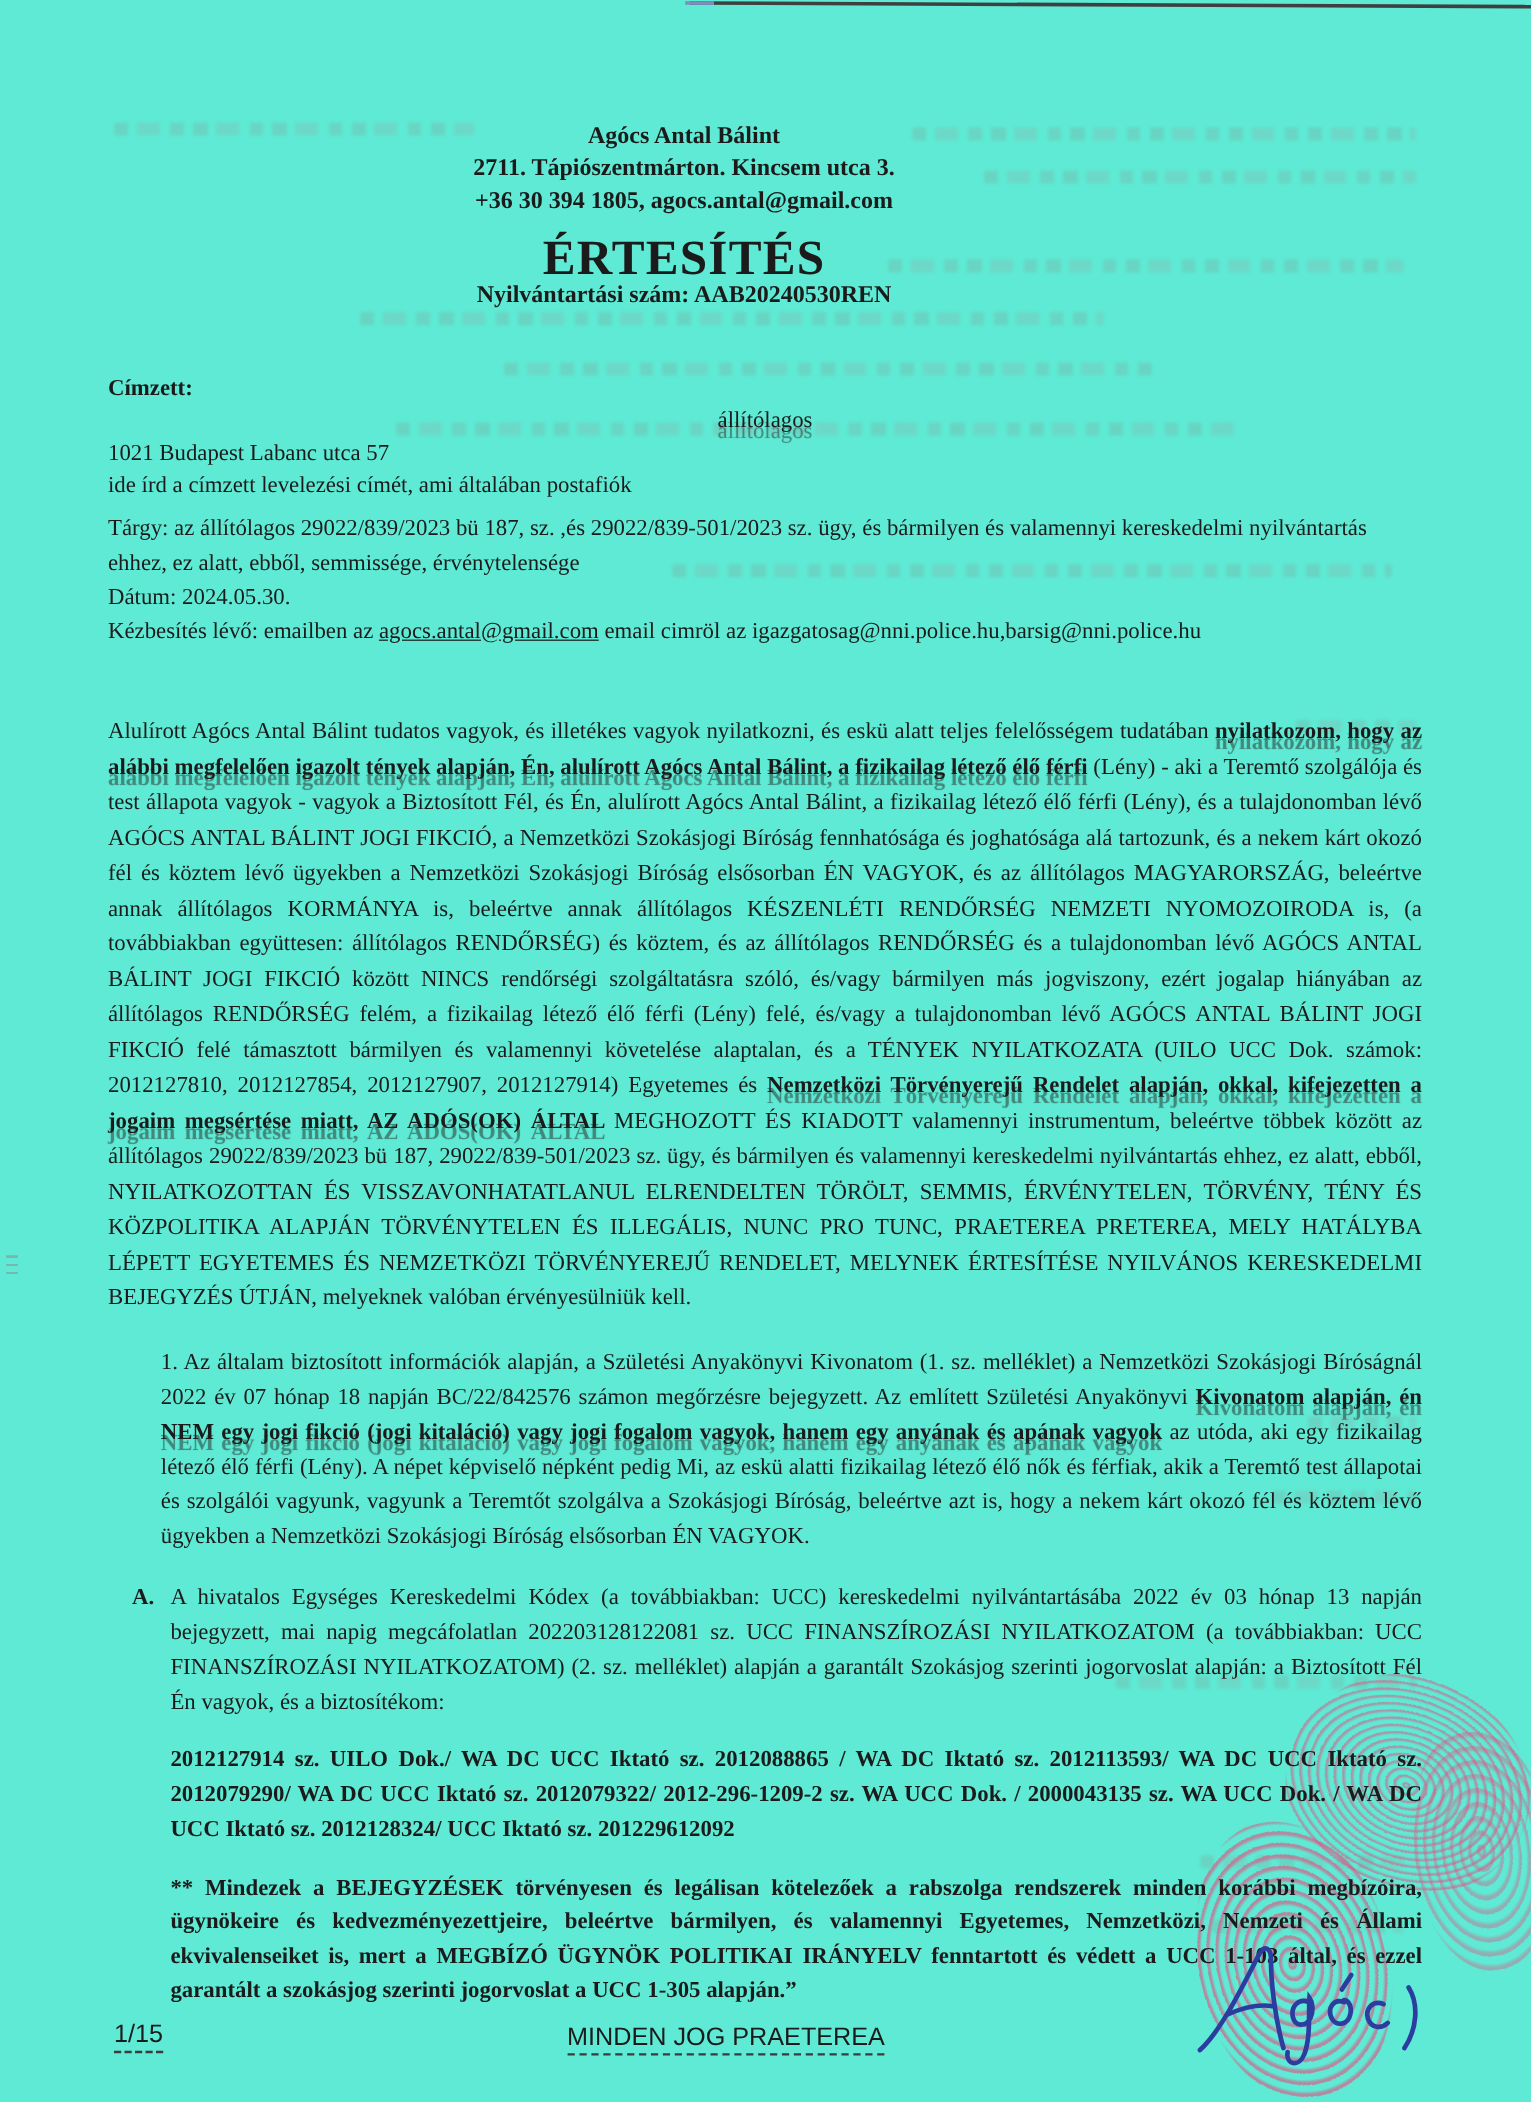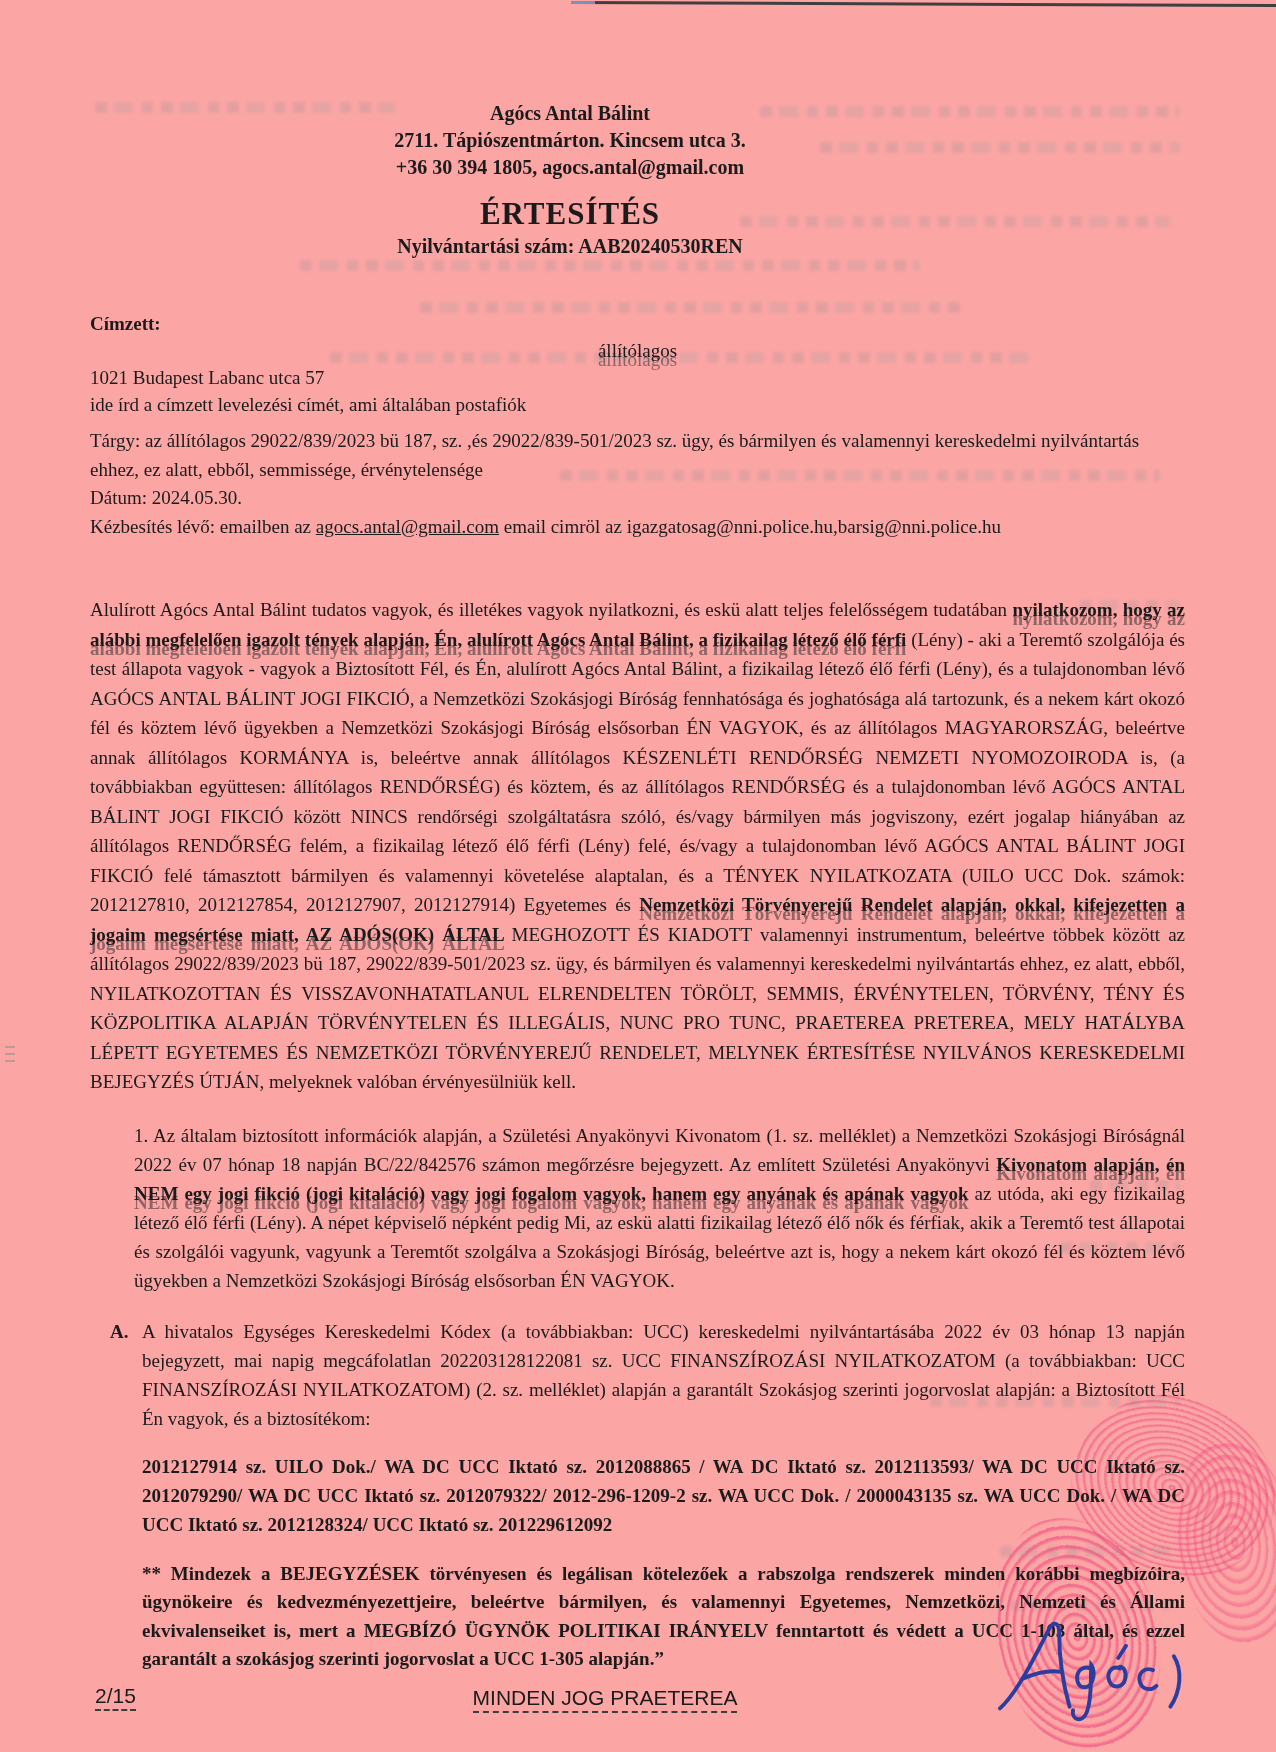--- a/index.html
+++ b/index.html
@@ -1,36 +1,36 @@
 <!DOCTYPE html>
 <html lang="hu" style="--fingerprint_pink: #ec487d; --signature_blue: #2c3da0; --ink: #1b1b1b;"><head>
 <meta charset="utf-8">
 <style>
   html,body { margin:0; padding:0; background:#d8d8d8; }
   .page {
     position:relative; width:1276px; height:1752px; margin:0 auto;
-    background:#fca5a5; overflow:hidden;
+    background:#5eead4; overflow:hidden;
     font-family:"Liberation Serif", serif; color:#1b1b1b;
   }
   
   .scan-line { position:absolute; top:1px; left:575px; right:-6px; height:3px;
     background:#3f3f3f; transform:rotate(0.25deg); transform-origin:left top; }
   .scan-line::before { content:""; position:absolute; left:-4px; top:0; width:24px; height:3px; background:#7a8fba; }
   .bleed { position:absolute; height:11px; border-radius:3px; opacity:.22; filter:blur(1.4px);
     background:repeating-linear-gradient(90deg,#8c8c8c 0 12px,transparent 12px 19px,#9d9d9d 19px 38px,transparent 38px 47px,#909090 47px 58px,transparent 58px 66px); }
   .edge-mark { position:absolute; left:5px; top:1046px; width:10px; height:16px; opacity:.55;
     background:repeating-linear-gradient(180deg,#8f8f8f 0 2px,transparent 2px 7px); filter:blur(.4px); }
 
   .content { position:relative; z-index:2; padding:100px 91px 0 90px; font-size:19px; line-height:29px; }
   .b { font-weight:bold; }
   .just { text-align:justify; }
   .center-block { text-align:center; width:700px; margin-left:130px; }
 
   .header { line-height:27px; font-weight:bold; font-size:20px; }
-  .title { font-size:31px; font-weight:bold; letter-spacing:1px; margin-top:15px; line-height:36px; }
+  .title { font-size:41px; font-weight:bold; letter-spacing:1px; margin-top:15px; line-height:36px; }
   .reg { font-size:20px; font-weight:bold; line-height:28px; }
 
   .addressee { margin-top:50px; line-height:27px; }
   .metaline { line-height:28.5px; }
   .subject { margin-top:9px; }
 
   .ghost, .seg-bg { text-shadow:0 9px 0.6px rgba(35,35,35,0.5);text-align:center; }
   .seg-b { font-weight:normal; }
   .seg-bg { font-weight:bold; }
   .seg-u { text-decoration:underline; }
@@ -128,16 +128,16 @@
 
   <svg class="signature" viewBox="0 0 230 130" role="img" aria-label="Agócs">
     <path d="M8,108 C30,88 52,40 66,14 C70,8 76,10 76,20 C76,44 80,78 88,106"></path>
     <path d="M34,74 C52,66 66,64 78,66"></path>
     <path d="M112,62 C103,58 95,66 97,76 C99,86 110,86 114,77 C117,70 116,62 113,58 C112,76 114,96 108,112 C103,125 90,122 92,110"></path>
     <path d="M146,62 C136,58 130,68 134,77 C138,86 150,84 152,74 C154,66 150,60 146,60 M144,50 L153,36"></path>
     <path d="M184,64 C174,60 166,68 169,78 C172,87 182,88 188,82"></path>
     <path d="M208,48 C218,64 216,88 204,106"></path>
   </svg>
 
-  <div class="page-num"><span class="dashed-u">2/15</span></div>
+  <div class="page-num"><span class="dashed-u">1/15</span></div>
   <div class="rights"><span class="dashed-u">MINDEN JOG PRAETEREA</span></div>
 
 </div>
 
 </body></html>

